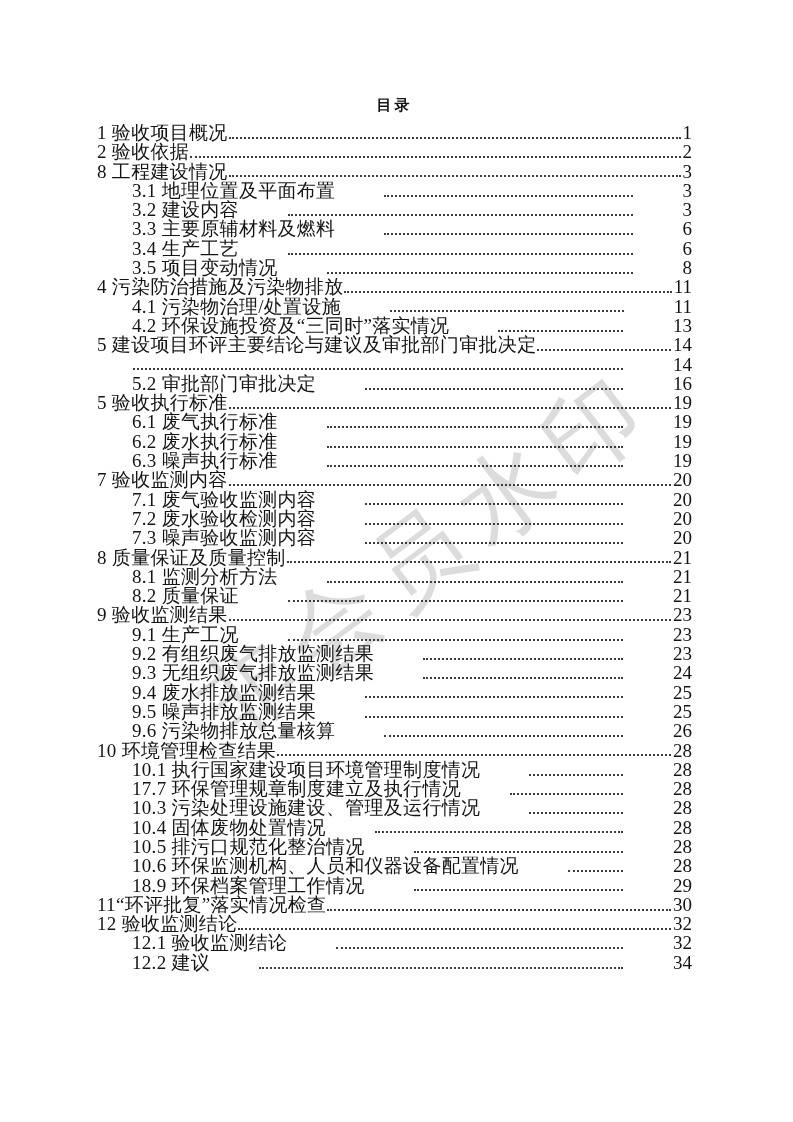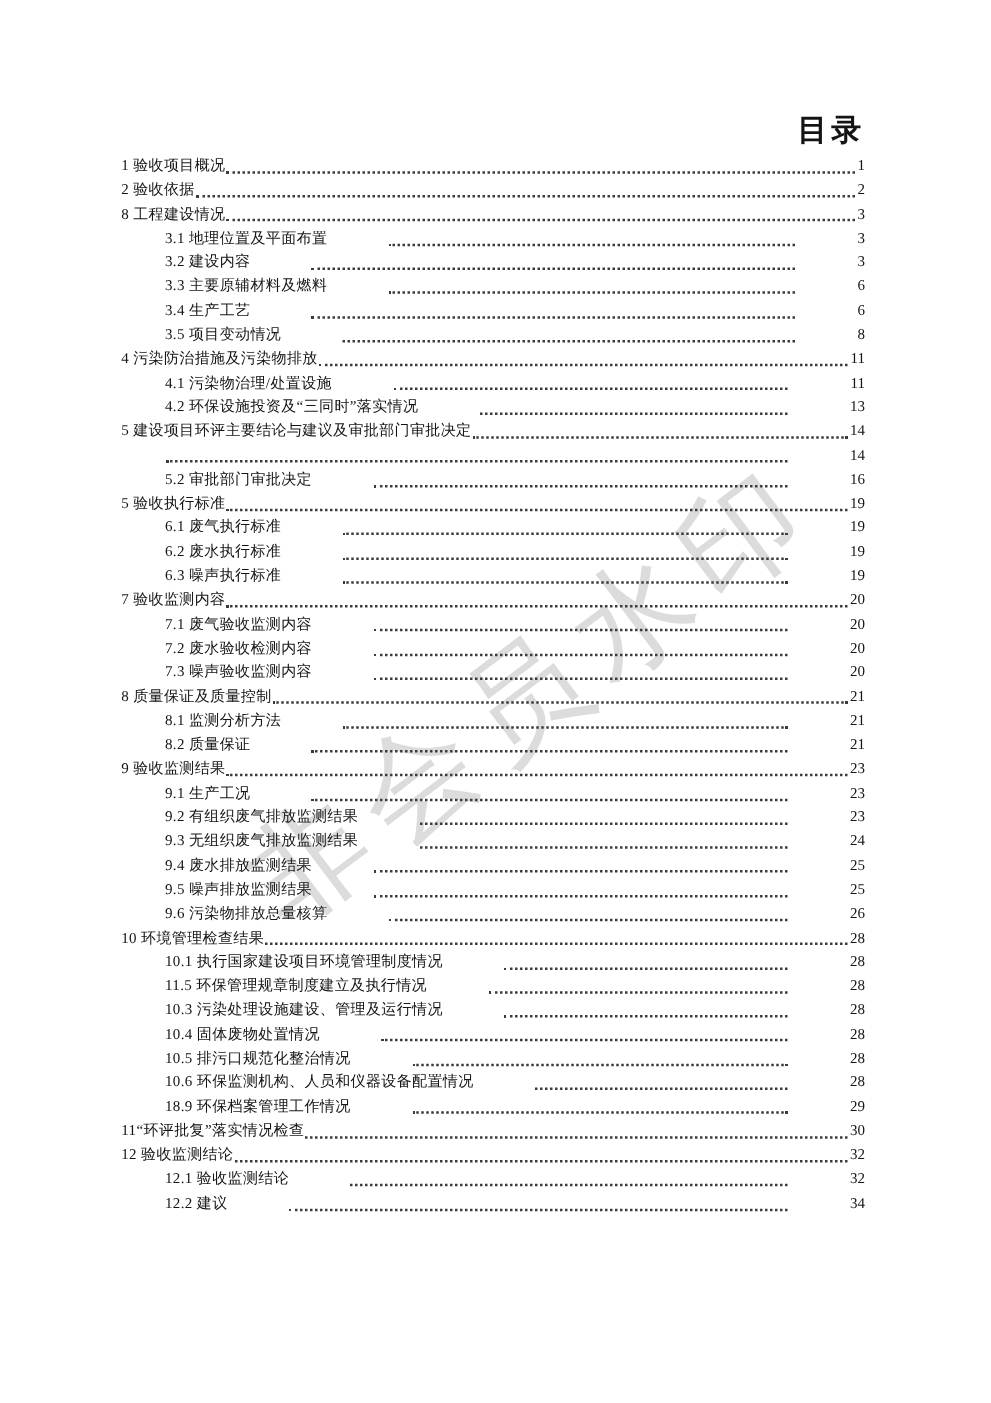--- a/index.html
+++ b/index.html
@@ -36,34 +36,34 @@
   }
   .content {
     position: absolute;
     left: 97px;
     top: 90px;
     width: 595px;
     z-index: 2;
   }
   .title {
     margin: 0 0 3px 0;
-    text-align: right;
-    font-size: 24px;
+    text-align: center;
+    font-size: 15px;
     font-weight: bold;
     line-height: 30px;
     letter-spacing: 3px;
   }
   .toc-list {
     width: 100%;
   }
   .toc-row {
     display: flex;
     align-items: flex-end;
     height: 19.3px;
-    font-size: 12px;
+    font-size: 19px;
     line-height: 19.3px;
     cursor: pointer;
   }
   .toc-row.level-2 {
     padding-left: 35px;
     gap: 48px;
   }
   .toc-label {
     white-space: nowrap;
     letter-spacing: 0.3px;
@@ -249,21 +249,21 @@
           <span class="toc-label">10 环境管理检查结果</span>
           <span class="dot-leader"></span>
           <span class="toc-page">28</span>
         </div>
         <div class="toc-row level-2">
           <span class="toc-label">10.1 执行国家建设项目环境管理制度情况</span>
           <span class="dot-leader"></span>
           <span class="toc-page">28</span>
         </div>
         <div class="toc-row level-2">
-          <span class="toc-label">11.5 环保管理规章制度建立及执行情况</span>
+          <span class="toc-label">17.7 环保管理规章制度建立及执行情况</span>
           <span class="dot-leader"></span>
           <span class="toc-page">28</span>
         </div>
         <div class="toc-row level-2">
           <span class="toc-label">10.3 污染处理设施建设、管理及运行情况</span>
           <span class="dot-leader"></span>
           <span class="toc-page">28</span>
         </div>
         <div class="toc-row level-2">
           <span class="toc-label">10.4 固体废物处置情况</span>

